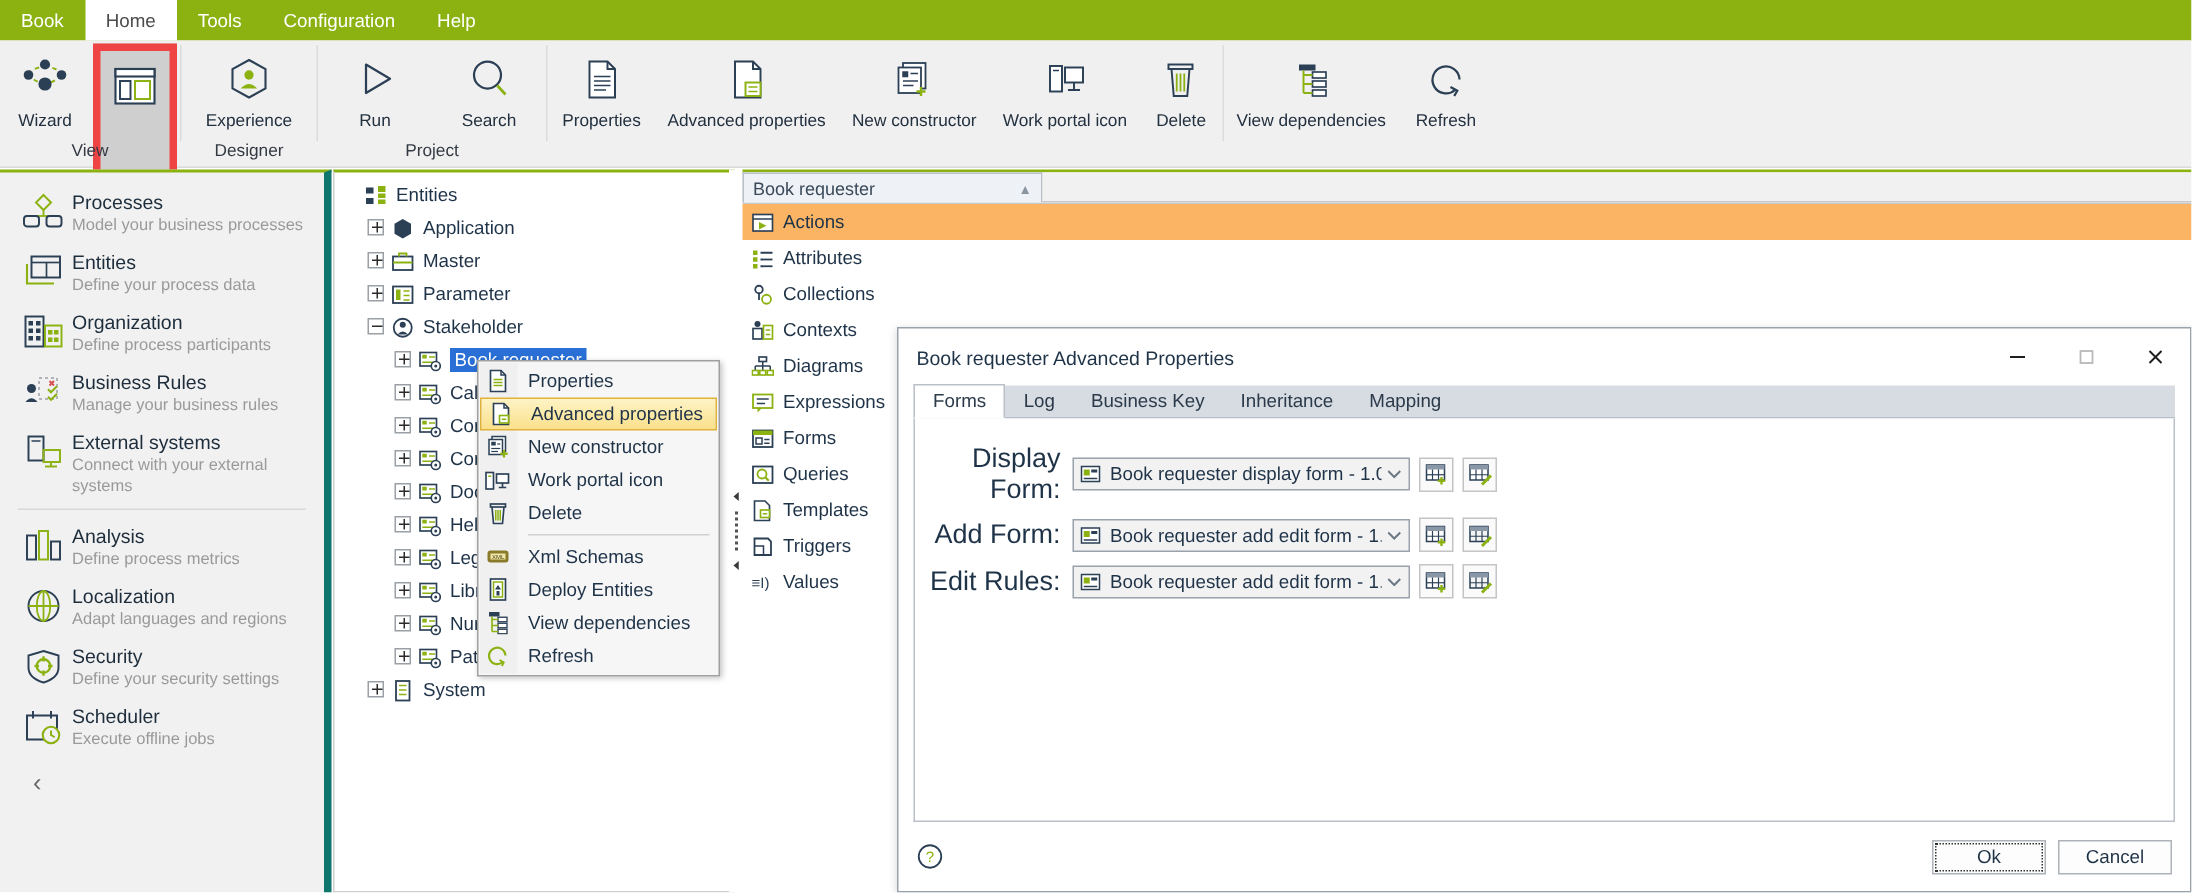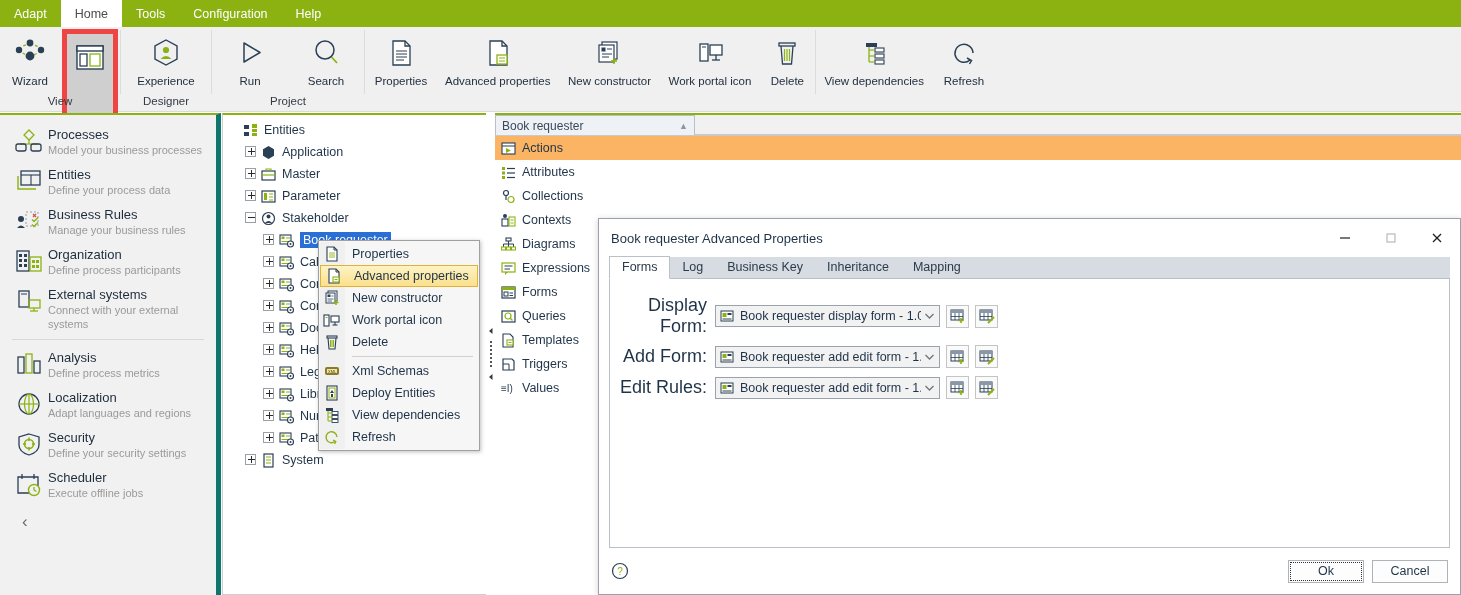--- a/index.html
+++ b/index.html
@@ -159,21 +159,21 @@
     background:linear-gradient(to bottom,#fdf3c5,#fbe08c);
     border:1px solid #e0b23a; margin:0 1px; height:22px;
   }
   .mdiv { height:1px; background:#d0d0d0; margin:3px 6px 3px 33px; position:relative; z-index:2;}
   svg { display:block; }
 </style>
 </head>
 <body>
 
 <div class="menubar">
-  <div class="mi">Adapt</div>
+  <div class="mi">Book</div>
   <div class="mi active">Home</div>
   <div class="mi">Tools</div>
   <div class="mi">Configuration</div>
   <div class="mi">Help</div>
 </div>
 
 <div class="ribbon">
 
   <div class="rgroup">
     <div class="items">
@@ -396,37 +396,20 @@
     </div>
     <div class="ntxt">
       <div class="ntitle">Entities</div>
       <div class="nsub">Define your process data</div>
     </div>
   </div>
 
   <div class="navitem">
     <div class="nico">
       <svg width="30" height="28" viewBox="0 0 30 28">
-        <circle cx="7" cy="11" r="3" fill="#2b3f55"></circle>
-        <path d="M3 20 Q7 15 11 20 Z" fill="#2b3f55"></path>
-        <rect x="12" y="4" width="12" height="14" fill="none" stroke="#9aa0a6" stroke-width="1" stroke-dasharray="2,2"></rect>
-        <path d="M19 6 l3 3 M22 6 l-3 3" stroke="#d94f4f" stroke-width="1.3"></path>
-        <path d="M18 11.5 l2 2 l4 -4" fill="none" stroke="#8cb212" stroke-width="1.4"></path>
-        <path d="M18 16.5 l2 2 l4 -4" fill="none" stroke="#8cb212" stroke-width="1.4"></path>
-      </svg>
-    </div>
-    <div class="ntxt">
-      <div class="ntitle">Business Rules</div>
-      <div class="nsub">Manage your business rules</div>
-    </div>
-  </div>
-
-  <div class="navitem">
-    <div class="nico">
-      <svg width="30" height="28" viewBox="0 0 30 28">
         <rect x="3" y="3" width="12" height="20" fill="none" stroke="#2b3f55" stroke-width="1.3"></rect>
         <g fill="#2b3f55">
             <rect x="5" y="6" width="3" height="3"></rect>
             <rect x="10" y="6" width="3" height="3"></rect>
             <rect x="5" y="11" width="3" height="3"></rect>
             <rect x="10" y="11" width="3" height="3"></rect>
             <rect x="5" y="16" width="3" height="3"></rect>
             <rect x="10" y="16" width="3" height="3"></rect>
           </g>
         <rect x="16" y="9" width="11" height="14" fill="none" stroke="#8cb212" stroke-width="1.3"></rect>
@@ -434,20 +417,37 @@
             <rect x="18" y="12" width="3" height="3"></rect>
             <rect x="22" y="12" width="3" height="3"></rect>
             <rect x="18" y="17" width="3" height="3"></rect>
             <rect x="22" y="17" width="3" height="3"></rect>
           </g>
       </svg>
     </div>
     <div class="ntxt">
       <div class="ntitle">Organization</div>
       <div class="nsub">Define process participants</div>
+    </div>
+  </div>
+
+  <div class="navitem">
+    <div class="nico">
+      <svg width="30" height="28" viewBox="0 0 30 28">
+        <circle cx="7" cy="11" r="3" fill="#2b3f55"></circle>
+        <path d="M3 20 Q7 15 11 20 Z" fill="#2b3f55"></path>
+        <rect x="12" y="4" width="12" height="14" fill="none" stroke="#9aa0a6" stroke-width="1" stroke-dasharray="2,2"></rect>
+        <path d="M19 6 l3 3 M22 6 l-3 3" stroke="#d94f4f" stroke-width="1.3"></path>
+        <path d="M18 11.5 l2 2 l4 -4" fill="none" stroke="#8cb212" stroke-width="1.4"></path>
+        <path d="M18 16.5 l2 2 l4 -4" fill="none" stroke="#8cb212" stroke-width="1.4"></path>
+      </svg>
+    </div>
+    <div class="ntxt">
+      <div class="ntitle">Business Rules</div>
+      <div class="nsub">Manage your business rules</div>
     </div>
   </div>
 
   <div class="navitem">
     <div class="nico">
       <svg width="30" height="28" viewBox="0 0 30 28">
         <rect x="5" y="3" width="10" height="16" fill="none" stroke="#2b3f55" stroke-width="1.3"></rect>
         <line x1="7" y1="6" x2="13" y2="6" stroke="#2b3f55" stroke-width="1"></line>
         <rect x="15" y="12" width="11" height="8" fill="none" stroke="#8cb212" stroke-width="1.3"></rect>
         <line x1="20" y1="20" x2="20" y2="23" stroke="#8cb212" stroke-width="1.3"></line>

